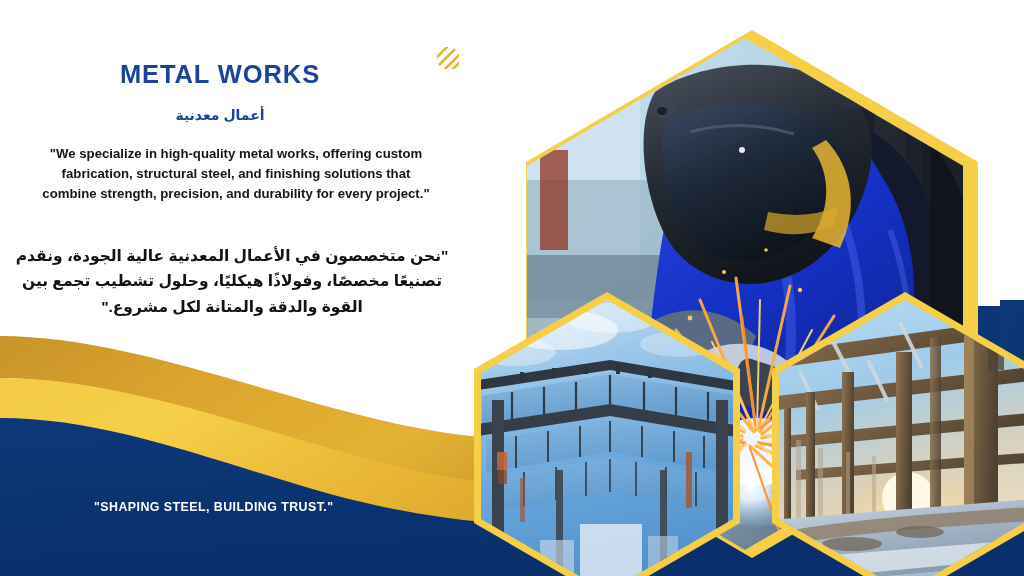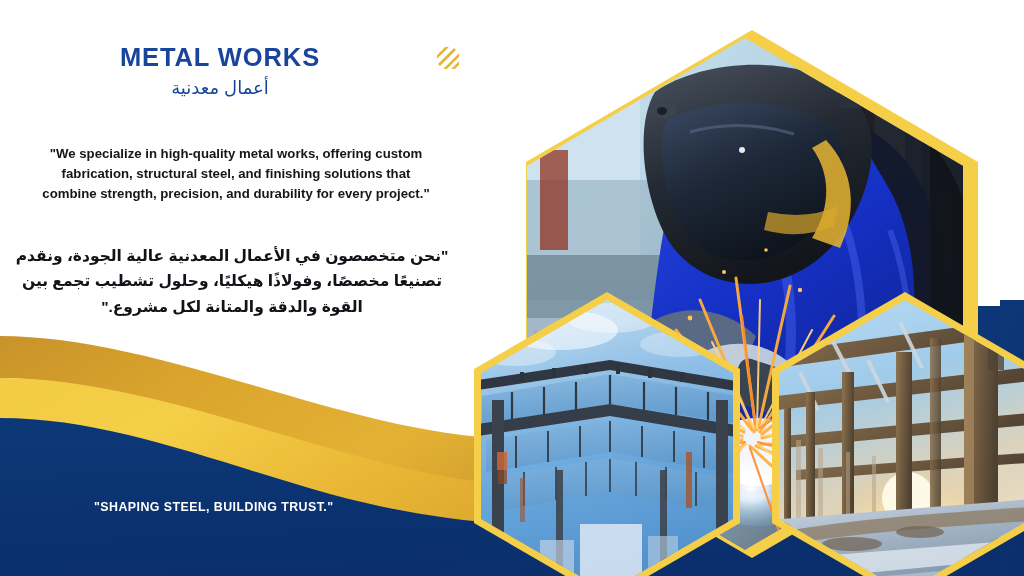--- a/index.html
+++ b/index.html
@@ -45,26 +45,26 @@
     width: 440px;
     text-align: center;
   }
 
   .title-en {
     font-size: 25.5px;
     font-weight: 700;
     letter-spacing: 0.9px;
     color: #18459b;
     line-height: 1.08;
-    margin: 0;
+    margin: 17px;
   }
 
   .title-ar {
-    font-size: 18px;
-    font-weight: 400;
+    font-size: 14px;
+    font-weight: 700;
     color: #18459b;
     line-height: 1.35;
     margin: 4px 0 0 0;
     direction: rtl;
   }
 
   .deco-square {
     position: absolute;
     left: 437px;
     top: 47px;

